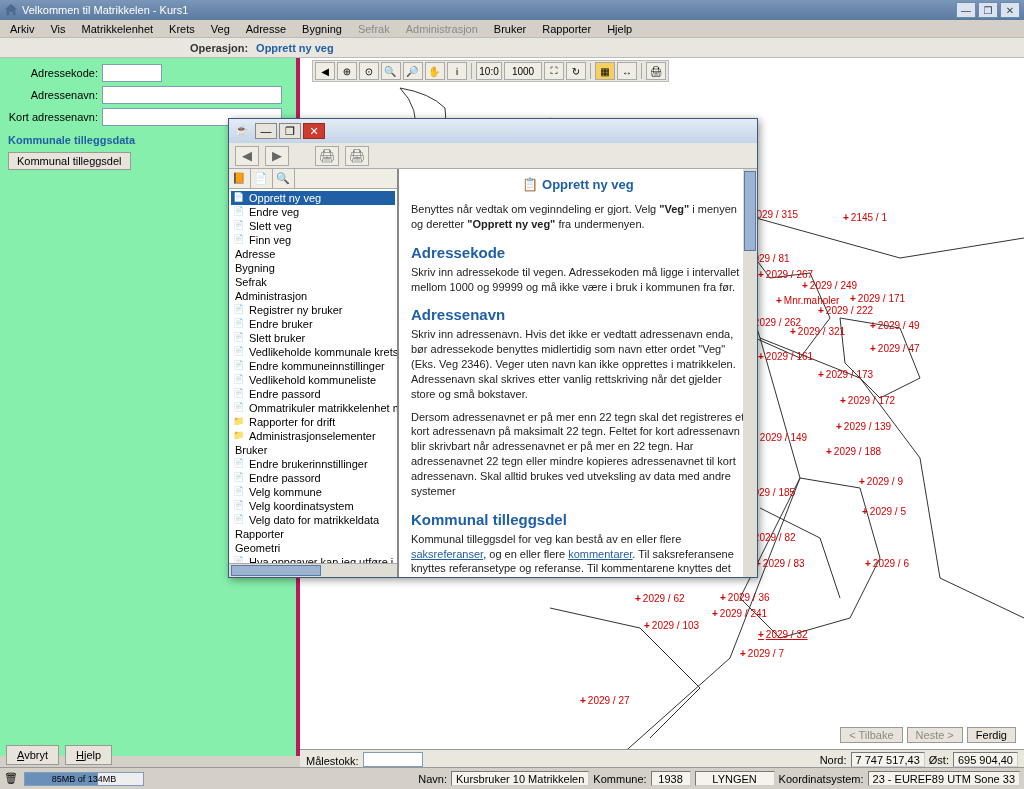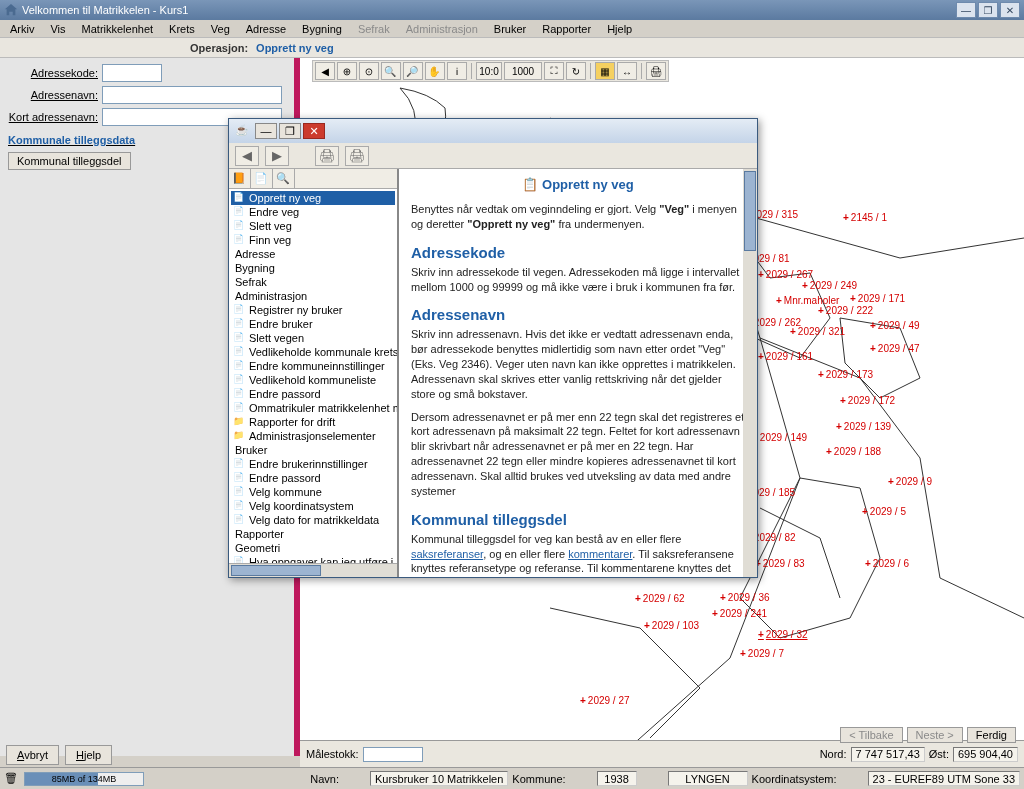--- a/index.html
+++ b/index.html
@@ -13,55 +13,55 @@
 
 .menubar { background: #d4d0c8; height: 18px; display: flex; align-items: center; padding: 0 4px; gap: 4px; border-bottom: 1px solid #bbb; }
 .menubar span { padding: 1px 6px; cursor: default; }
 .menubar span.disabled { color: #8a8a8a; }
 
 .op-row { background: #e9e6df; height: 20px; display: flex; align-items: center; border-bottom: 1px solid #bbb; }
 .op-row .label { font-weight: bold; color: #333; margin-left: 190px; }
 .op-row .value { color: #1f5fa6; font-weight: bold; margin-left: 8px; }
 
 .main-area { display: flex; height: 698px; position: relative; }
-.left-panel { width: 300px; background: #e5e5e5; border-right: 6px solid #be185d; padding: 6px 8px; text-decoration: underline; }
+.left-panel { width: 300px; background: #86efac; border-right: 4px solid #be185d; padding: 6px 8px; }
 .left-panel .field-row { display: flex; align-items: center; margin-bottom: 4px; }
 .left-panel .field-row label { width: 90px; text-align: right; margin-right: 4px; }
 .left-panel .field-row input { border: 1px solid #7f9db9; background: #fff; height: 18px; padding: 0 2px; }
 .left-panel .section-title { color: #1f5fa6; font-weight: bold; margin: 8px 0 6px; }
 .left-panel button { background: #e8e4dc; border: 1px solid #999; padding: 2px 8px; }
 
 .map-panel { flex: 1; background: #fff; position: relative; overflow: hidden; }
 .map-toolbar { position: absolute; top: 2px; left: 12px; height: 22px; display: flex; align-items: center; gap: 2px; background: #eae7df; padding: 2px; border: 1px solid #bbb; z-index: 2; }
 .tool-btn { width: 20px; height: 18px; border: 1px solid #aaa; background: #f0ede5; display: flex; align-items: center; justify-content: center; font-size: 10px; }
 .tool-sep { width: 1px; height: 16px; background: #aaa; margin: 0 2px; }
 
 .map-svg { position: absolute; top: 0; left: 0; width: 100%; height: 100%; }
 .parcel-label { position: absolute; color: #d40000; font-size: 10px; white-space: nowrap; }
 .parcel-label::before { content: "+"; font-weight: bold; margin-right: 2px; }
 
-.map-status { position: absolute; bottom: 22px; left: 300px; right: 0; height: 27px; background: #eae7df; border-top: 1px solid #999; display: flex; align-items: center; padding: 0 6px; font-size: 10px; }
+.map-status { position: absolute; bottom: 22px; left: 300px; right: 0; height: 18px; background: #eae7df; border-top: 1px solid #999; display: flex; align-items: flex-end; padding: 0 6px; font-size: 10px; }
 .map-status .label { margin-right: 4px; }
 .map-status input { border: 1px solid #7f9db9; background: #fff; height: 15px; width: 60px; }
 .map-status .right-group { margin-left: auto; display: flex; align-items: center; gap: 4px; }
 .map-status .coord-box { border: 1px inset #ccc; background: #f5f3ec; padding: 0 4px; height: 15px; display: flex; align-items: center; }
 
 .nav-row { position: absolute; bottom: 22px; right: 4px; height: 20px; display: flex; align-items: center; gap: 4px; padding: 0 4px; }
 .nav-row button { background: #e8e4dc; border: 1px solid #999; padding: 1px 8px; }
 .nav-row button.disabled { color: #8a8a8a; }
 
 .bottom-left-btns { position: absolute; bottom: 24px; left: 6px; display: flex; gap: 6px; }
 .bottom-left-btns button { background: #e8e4dc; border: 1px solid #999; padding: 2px 10px; height: 20px; }
 .bottom-left-btns button .underline { text-decoration: underline; }
 
 .statusbar { position: absolute; bottom: 0; left: 0; right: 0; height: 22px; background: #d4d0c8; border-top: 1px solid #999; display: flex; align-items: center; padding: 0 4px; gap: 6px; font-size: 10px; }
 .mem-bar { width: 120px; height: 14px; border: 1px solid #7f9db9; background: #eee; position: relative; }
 .mem-bar .fill { position: absolute; left: 0; top: 0; bottom: 0; width: 62%; background: #6a8fb8; }
 .mem-bar .text { position: absolute; left: 0; right: 0; top: 0; bottom: 0; display: flex; align-items: center; justify-content: center; font-size: 9px; }
-.statusbar .info-box { border: 1px inset #ccc; background: #f5f3ec; padding: 0 4px; height: 15px; display: flex; align-items: center; margin-left: 27px; }
+.statusbar .info-box { border: 1px inset #ccc; background: #f5f3ec; padding: 0 4px; height: 15px; display: flex; align-items: center; }
 .statusbar .right { margin-left: auto; display: flex; align-items: center; gap: 4px; }
 
 
 .help-window { position: absolute; top: 118px; left: 228px; width: 530px; height: 460px; background: #eae7df; border: 1px solid #3a5a7e; box-shadow: 2px 2px 8px rgba(0,0,0,.4); z-index: 100; display: flex; flex-direction: column; }
 .help-title { background: linear-gradient(to bottom, #e4ecf5, #c4d4e8); height: 24px; display: flex; align-items: center; padding: 0 6px; }
 .help-title .coffee-icon { width: 14px; height: 14px; margin-right: 4px; }
 .help-title .txt { flex: 1; color: #222; }
 .help-title .win-btn { width: 22px; height: 16px; border: 1px solid #888; background: #e8e4dc; display: flex; align-items: center; justify-content: center; font-size: 11px; margin-left: 2px; }
 .help-title .win-btn.close { background: #cc3b2e; color: #fff; border-color: #992820; }
 
@@ -193,21 +193,21 @@
         <div class="parcel-label" style="left: 446px; top: 259px;">2029 / 262</div>
         <div class="parcel-label" style="left: 490px; top: 268px;">2029 / 321</div>
         <div class="parcel-label" style="left: 570px; top: 262px;">2029 / 49</div>
         <div class="parcel-label" style="left: 458px; top: 293px;">2029 / 161</div>
         <div class="parcel-label" style="left: 570px; top: 285px;">2029 / 47</div>
         <div class="parcel-label" style="left: 518px; top: 311px;">2029 / 173</div>
         <div class="parcel-label" style="left: 540px; top: 337px;">2029 / 172</div>
         <div class="parcel-label" style="left: 536px; top: 363px;">2029 / 139</div>
         <div class="parcel-label" style="left: 452px; top: 374px;">2029 / 149</div>
         <div class="parcel-label" style="left: 526px; top: 388px;">2029 / 188</div>
-        <div class="parcel-label" style="left: 588px; top: 418px;">2029 / 9</div>
+        <div class="parcel-label" style="left: 559px; top: 418px;">2029 / 9</div>
         <div class="parcel-label" style="left: 440px; top: 429px;">2029 / 185</div>
         <div class="parcel-label" style="left: 562px; top: 448px; text-align: center;">2029 / 5</div>
         <div class="parcel-label" style="left: 446px; top: 474px;">2029 / 82</div>
         <div class="parcel-label" style="left: 455px; top: 500px;">2029 / 83</div>
         <div class="parcel-label" style="left: 565px; top: 500px;">2029 / 6</div>
         <div class="parcel-label" style="left: 420px; top: 534px;">2029 / 36</div>
         <div class="parcel-label" style="left: 335px; top: 535px;">2029 / 62</div>
         <div class="parcel-label" style="left: 412px; top: 550px;">2029 / 241</div>
         <div class="parcel-label" style="left: 344px; top: 562px;">2029 / 103</div>
         <div class="parcel-label" style="left: 458px; top: 571px; text-decoration: underline;">2029 / 32</div>
@@ -281,21 +281,21 @@
           <div class="tree-item page selected">Opprett ny veg</div>
           <div class="tree-item page">Endre veg</div>
           <div class="tree-item page">Slett veg</div>
           <div class="tree-item page">Finn veg</div>
           <div class="tree-item cat">Adresse</div>
           <div class="tree-item cat">Bygning</div>
           <div class="tree-item cat">Sefrak</div>
           <div class="tree-item cat">Administrasjon</div>
           <div class="tree-item page">Registrer ny bruker</div>
           <div class="tree-item page">Endre bruker</div>
-          <div class="tree-item page">Slett vegen</div>
+          <div class="tree-item page">Slett bruker</div>
           <div class="tree-item page">Vedlikeholde kommunale krets</div>
           <div class="tree-item page">Endre kommuneinnstillinger</div>
           <div class="tree-item page">Vedlikehold kommuneliste</div>
           <div class="tree-item page">Endre passord</div>
           <div class="tree-item page">Ommatrikuler matrikkelenhet m</div>
           <div class="tree-item folder">Rapporter for drift</div>
           <div class="tree-item folder">Administrasjonselementer</div>
           <div class="tree-item cat">Bruker</div>
           <div class="tree-item page">Endre brukerinnstillinger</div>
           <div class="tree-item page">Endre passord</div>

